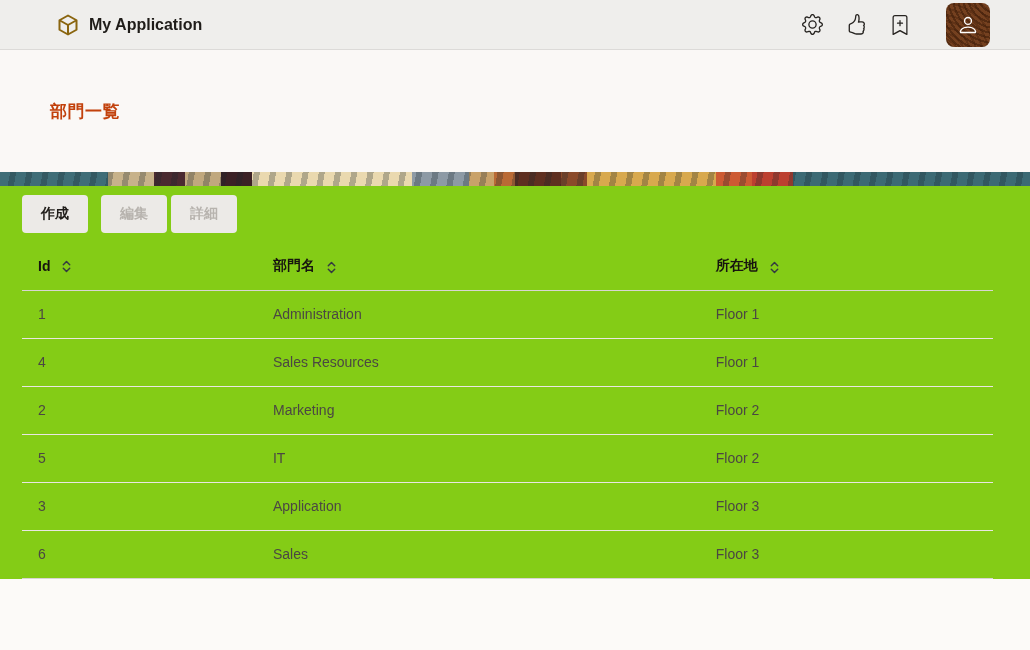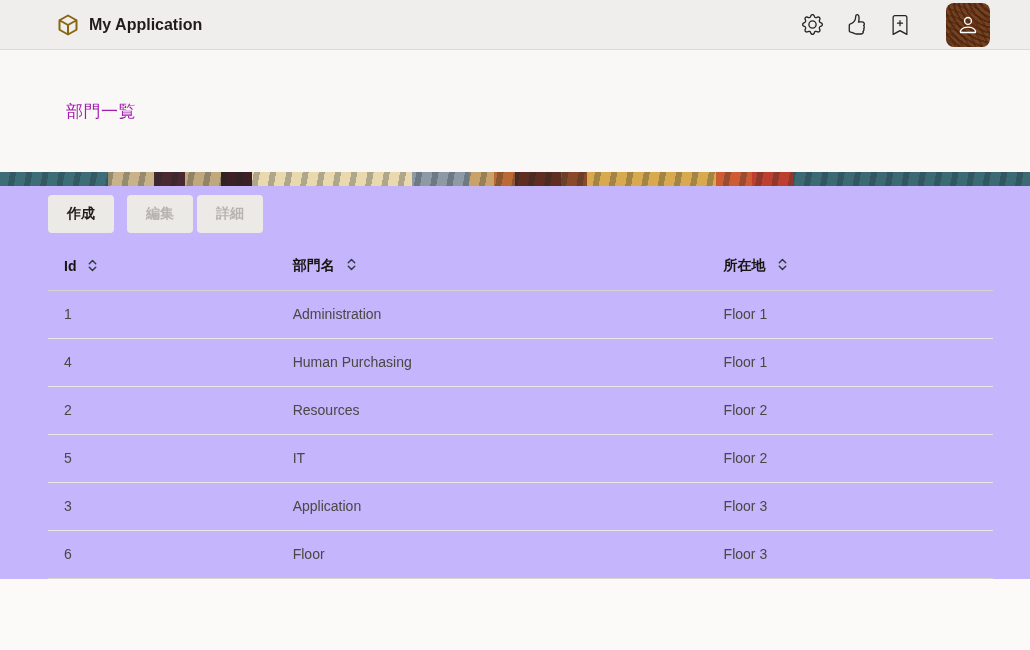--- a/index.html
+++ b/index.html
@@ -36,22 +36,22 @@
       repeating-radial-gradient(circle at 115% -20%, rgba(61,28,8,0) 0 3px, rgba(61,28,8,.55) 3px 5px),
       repeating-radial-gradient(circle at -10% 120%, rgba(61,28,8,0) 0 4px, rgba(74,35,12,.45) 4px 6px);
   }
 
   
   .hero {
     height: 122px; background: #faf8f6;
     display: flex; align-items: center; padding: 0 50px;
   }
   .page-title {
-    margin: 16px; font-size: 17px; font-weight: 400;
-    color: #a21caf; letter-spacing: .5px;
+    margin: 0; font-size: 17px; font-weight: 700;
+    color: #c2410c; letter-spacing: .5px;
   }
 
   
   .banner {
     height: 14px;
     background-image:
       repeating-linear-gradient(100deg, rgba(23,37,43,0) 0 10px, rgba(23,37,43,.28) 10px 16px),
       linear-gradient(90deg,
         #3f6d77 0, #3f6d77 10.5%,
         #c7b28a 10.5%, #c7b28a 15%,
@@ -64,21 +64,21 @@
         #b96a35 48%, #b96a35 50%,
         #5e2f20 50%, #5e2f20 54.5%,
         #8a4a2a 54.5%, #8a4a2a 57%,
         #d8a94e 57%, #d8a94e 69.5%,
         #cd5b33 69.5%, #cd5b33 73%,
         #bc4030 73%, #bc4030 77%,
         #3c6a74 77%, #3c6a74 100%);
   }
 
   
-  .content { padding: 9px 37px 0 48px; background: #c4b5fd; }
+  .content { padding: 9px 37px 0 22px; background: #84cc16; }
 
   .toolbar { display: flex; align-items: center; }
   .btn {
     height: 38px; padding: 0 19px;
     background: #eceae7; border: none; border-radius: 4px;
     font-family: "Liberation Sans", sans-serif;
     font-size: 14px; font-weight: 600; color: #211e1b;
     cursor: pointer; white-space: nowrap;
   }
   .toolbar .btn:nth-child(2) { margin-left: 13px; }
@@ -92,21 +92,21 @@
   }
   col.col-id   { width: 24.2%; }
   col.col-name { width: 45.6%; }
   col.col-loc  { width: 30.2%; }
   .report th {
     height: 48px; padding: 0 0 0 16px;
     text-align: left; font-size: 14px; font-weight: 700; color: #17140f;
     border-bottom: 1px solid #d8d5d1;
     cursor: pointer;
   }
-  .th-inner { display: inline-flex; align-items: flex-start; gap: 11px; }
+  .th-inner { display: inline-flex; align-items: flex-end; gap: 11px; }
   .sort-icon { flex: none; display: inline-block; }
   .report td {
     height: 48px; padding: 0 0 0 16px;
     font-size: 14px; color: #4b4743;
     border-bottom: 1px solid #e9e6e2;
     white-space: nowrap; overflow: hidden; text-overflow: ellipsis;
   }
   .report tbody tr:last-child td { border-bottom-color: #d8d5d1; }
 </style>
 </head>
@@ -198,39 +198,39 @@
       </tr>
     </thead>
     <tbody>
       <tr>
         <td>1</td>
         <td>Administration</td>
         <td>Floor 1</td>
       </tr>
       <tr>
         <td>4</td>
-        <td>Human Purchasing</td>
+        <td>Sales Resources</td>
         <td>Floor 1</td>
       </tr>
       <tr>
         <td>2</td>
-        <td>Resources</td>
+        <td>Marketing</td>
         <td>Floor 2</td>
       </tr>
       <tr>
         <td>5</td>
         <td>IT</td>
         <td>Floor 2</td>
       </tr>
       <tr>
         <td>3</td>
         <td>Application</td>
         <td>Floor 3</td>
       </tr>
       <tr>
         <td>6</td>
-        <td>Floor</td>
+        <td>Sales</td>
         <td>Floor 3</td>
       </tr>
     </tbody>
   </table>
 
 </main>
 
 </body></html>

